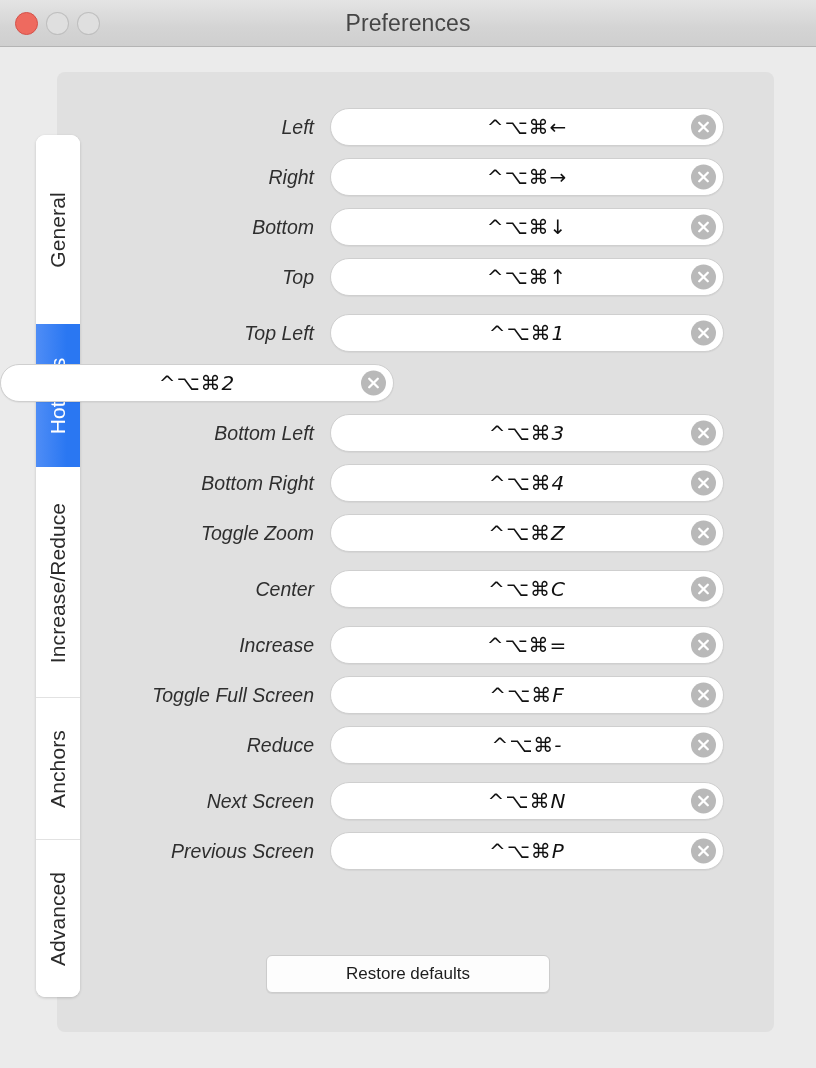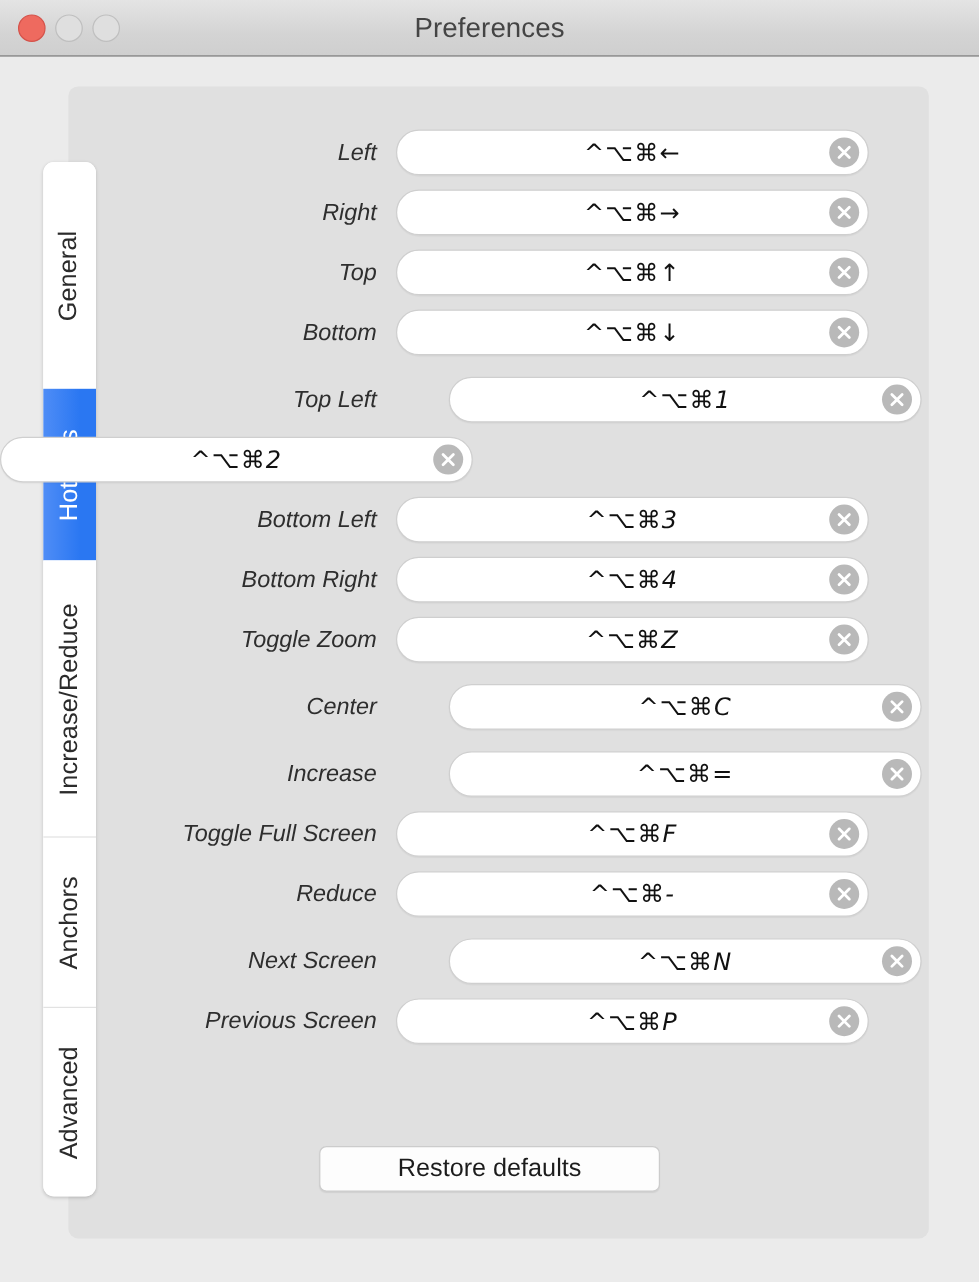--- a/index.html
+++ b/index.html
@@ -125,21 +125,21 @@
     width: 816px;
     font-style: italic;
   }
 
   .row {
     position: relative;
     height: 50px;
     display: flex;
     align-items: center;
   }
-  .row.gap-before { margin-top: 6px; gap: 44px; }
+  .row.gap-before { margin-top: 6px; }
 
   .row-label {
     width: 330px;
     text-align: right;
     padding-right: 16px;
     font-size: 19.5px;
     color: #2e2e2e;
     white-space: nowrap;
   }
 
@@ -187,21 +187,21 @@
     width: 816px;
     display: flex;
     justify-content: center;
   }
   #restore-btn {
     width: 284px;
     height: 38px;
     background: #fdfdfd;
     border: 1px solid #cccccc;
     border-radius: 6px;
-    font-size: 21px;
+    font-size: 17px;
     color: #1c1c1c;
     font-family: "Liberation Sans", sans-serif;
     box-shadow: 0 1px 1px rgba(0,0,0,0.07);
     cursor: pointer;
   }
 </style>
 </head>
 <body>
 
 <div id="window">
@@ -254,34 +254,34 @@
           <div class="field">
             <span class="field-value">^⌥⌘→</span>
             <div class="clear-btn">
               <svg width="25" height="25" viewBox="0 0 25 25">
                 <path d="M8.2 8.2 L16.8 16.8 M16.8 8.2 L8.2 16.8" stroke="#ffffff" stroke-width="2.3" stroke-linecap="round"></path>
               </svg>
             </div>
           </div>
         </div>
         <div class="row">
+          <div class="row-label">Bottom</div>
+          <div class="field">
+            <span class="field-value">^⌥⌘↓</span>
+            <div class="clear-btn">
+              <svg width="25" height="25" viewBox="0 0 25 25">
+                <path d="M8.2 8.2 L16.8 16.8 M16.8 8.2 L8.2 16.8" stroke="#ffffff" stroke-width="2.3" stroke-linecap="round"></path>
+              </svg>
+            </div>
+          </div>
+        </div>
+        <div class="row">
           <div class="row-label">Top</div>
           <div class="field">
             <span class="field-value">^⌥⌘↑</span>
-            <div class="clear-btn">
-              <svg width="25" height="25" viewBox="0 0 25 25">
-                <path d="M8.2 8.2 L16.8 16.8 M16.8 8.2 L8.2 16.8" stroke="#ffffff" stroke-width="2.3" stroke-linecap="round"></path>
-              </svg>
-            </div>
-          </div>
-        </div>
-        <div class="row">
-          <div class="row-label">Bottom</div>
-          <div class="field">
-            <span class="field-value">^⌥⌘↓</span>
             <div class="clear-btn">
               <svg width="25" height="25" viewBox="0 0 25 25">
                 <path d="M8.2 8.2 L16.8 16.8 M16.8 8.2 L8.2 16.8" stroke="#ffffff" stroke-width="2.3" stroke-linecap="round"></path>
               </svg>
             </div>
           </div>
         </div>
         <div class="row gap-before">
           <div class="row-label">Top Left</div>
           <div class="field">

